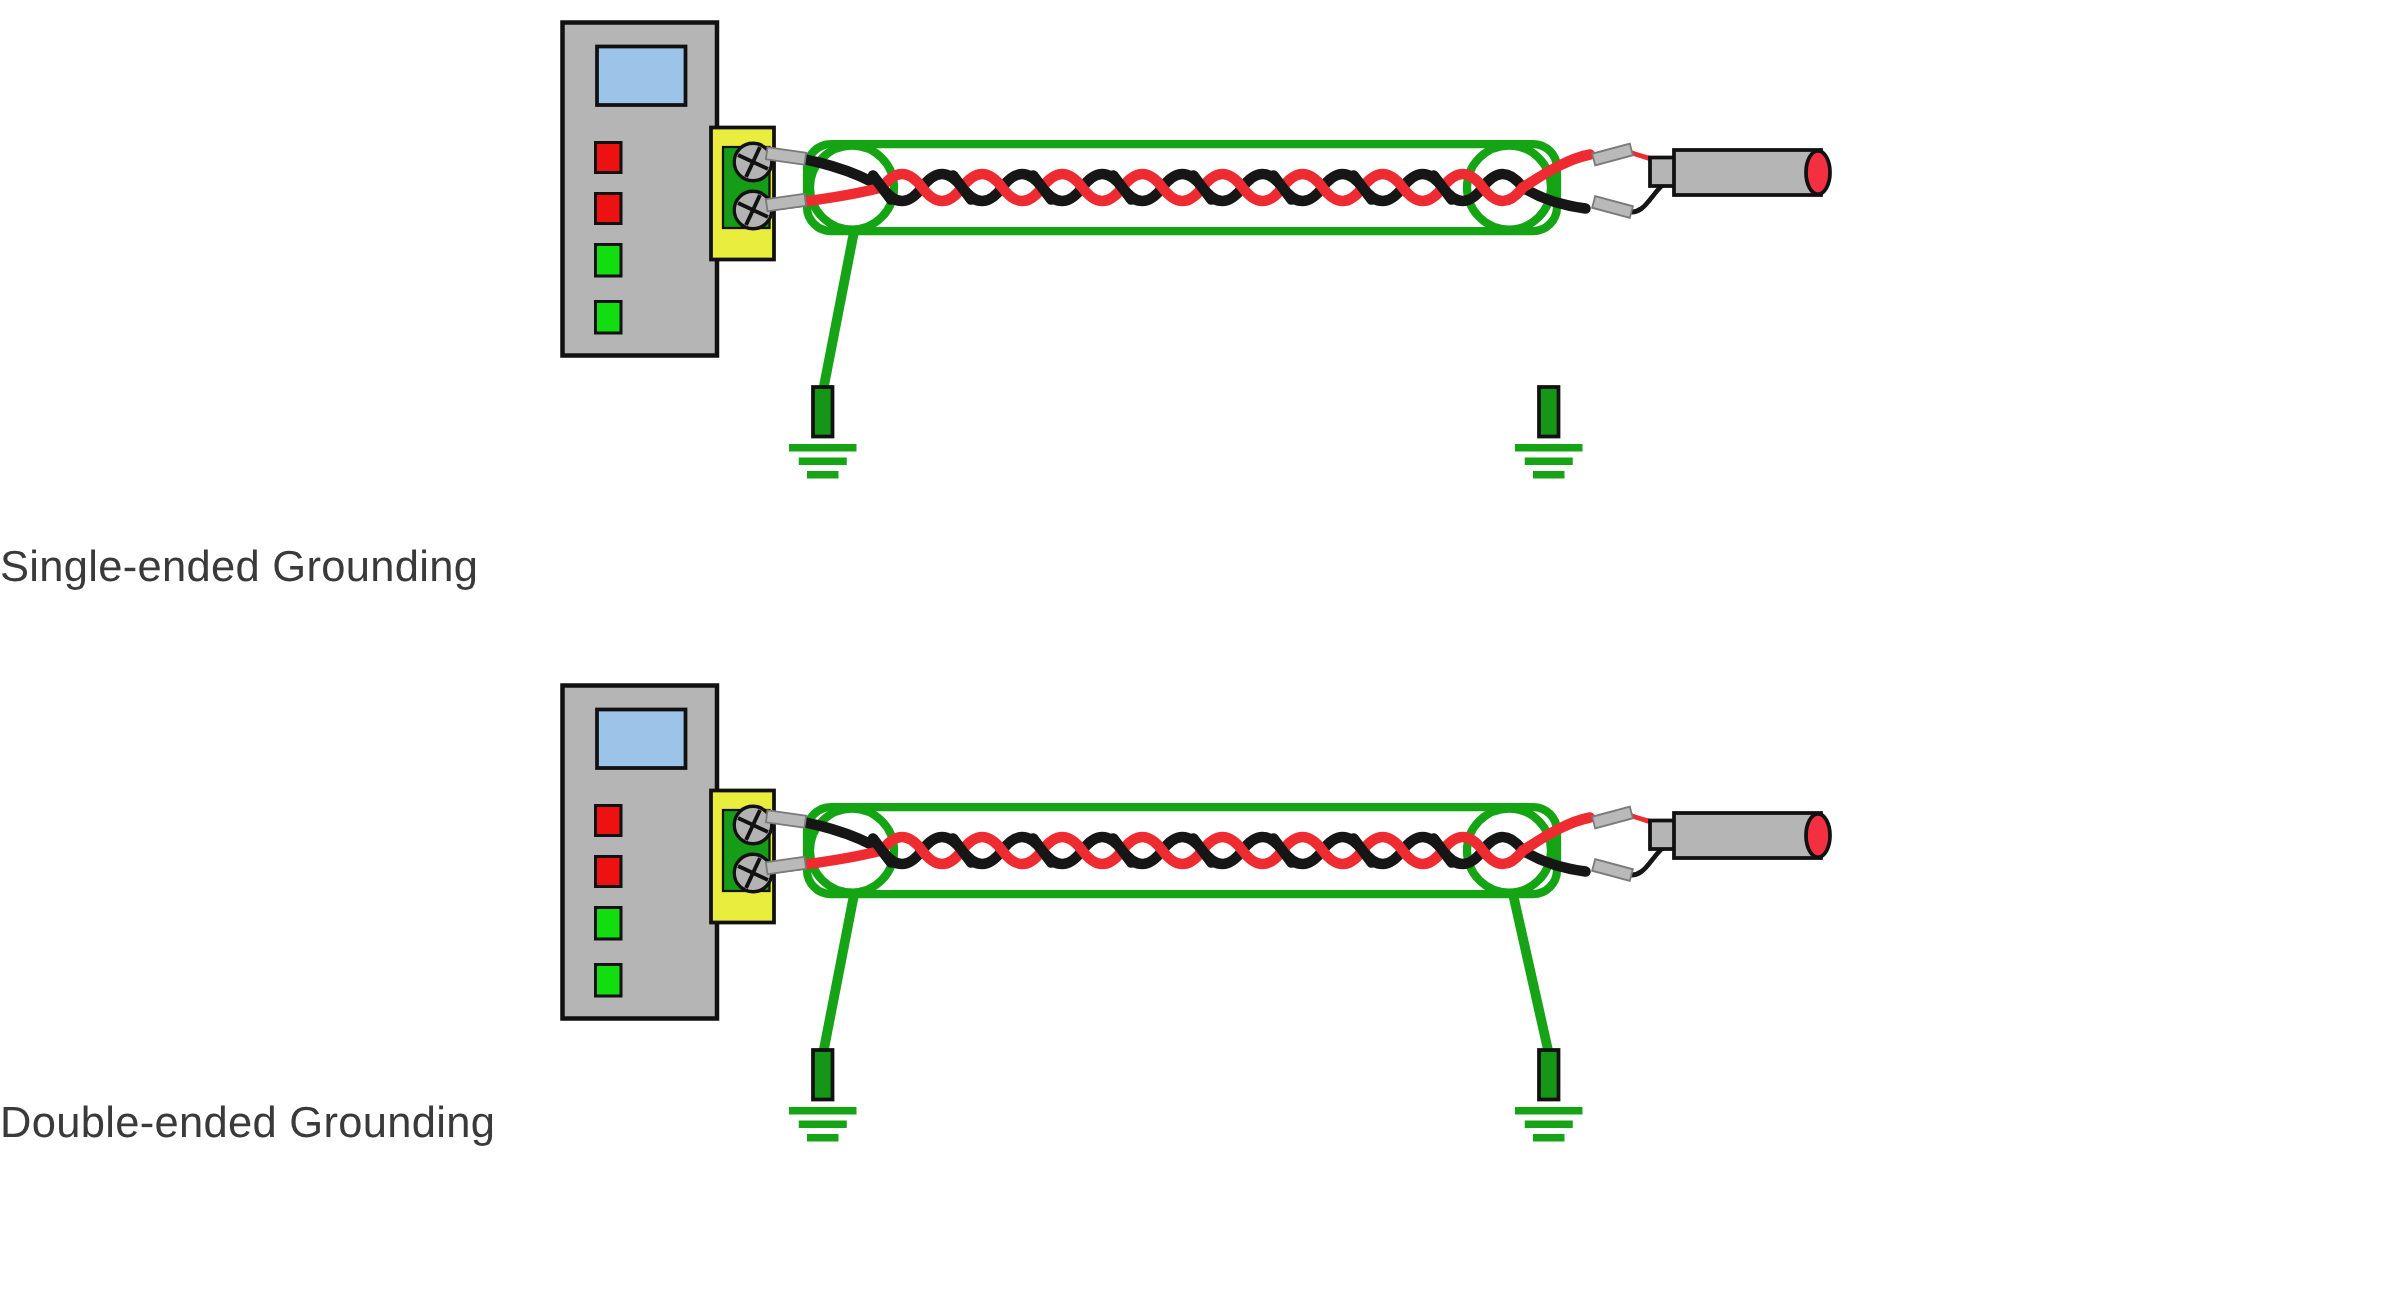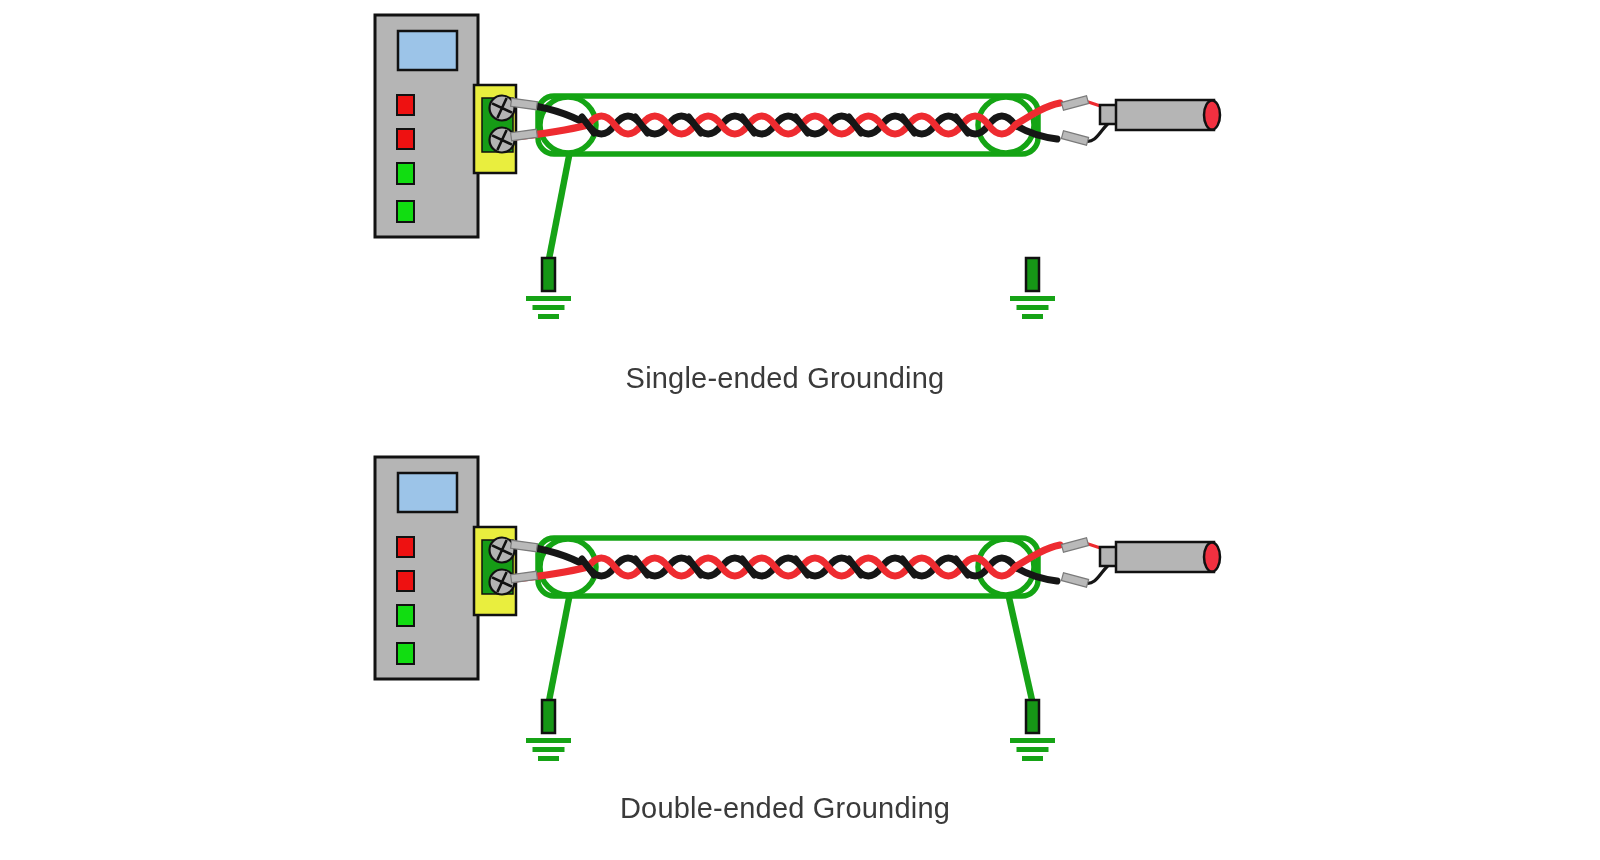--- a/index.html
+++ b/index.html
@@ -23,27 +23,26 @@
   html,body{margin:0;padding:0;}
   body{
     width:1600px;height:860px;
     background:var(--background);
     overflow:hidden;position:relative;
     font-family:"Liberation Sans", sans-serif;
   }
   .canvas{position:absolute;left:0;top:0;}
   .caption{
     position:absolute;left:0;width:1570px;
-    text-align:center;
     color:var(--caption-text);
     font-size:29px;
     letter-spacing:0.2px;
   }
   .caption-single{top:362px;}
-  .caption-double{top:792px;}
+  .caption-double{top:733px;}
 
   
   .gline{stroke:var(--shield-green);stroke-width:5.5;fill:none;}
   .gwire{stroke:var(--ground-green);stroke-width:6.5;fill:none;}
   .rod{fill:var(--rod-green);stroke:#111;stroke-width:2.5;}
   .gbar{fill:var(--ground-green);}
   .wblack{stroke:var(--wire-black);stroke-width:7;fill:none;stroke-linecap:round;}
   .wred{stroke:var(--wire-red);stroke-width:7;fill:none;stroke-linecap:round;}
   .wthin-r{stroke:var(--wire-red);stroke-width:3.2;fill:none;stroke-linecap:round;}
   .wthin-b{stroke:var(--wire-black);stroke-width:3.2;fill:none;stroke-linecap:round;}

